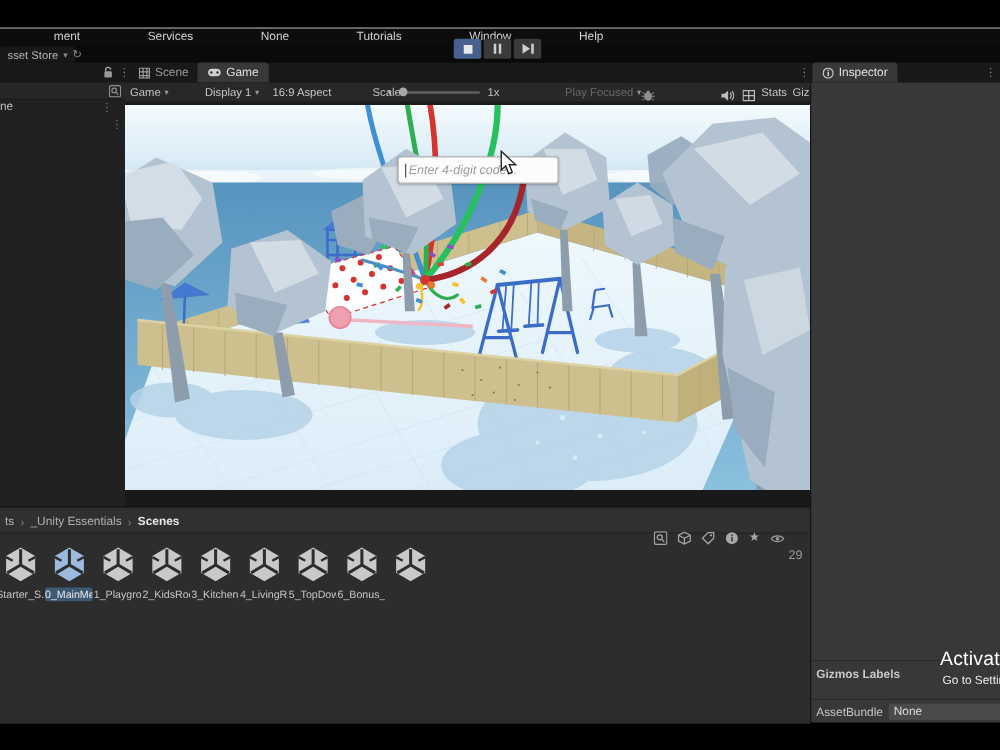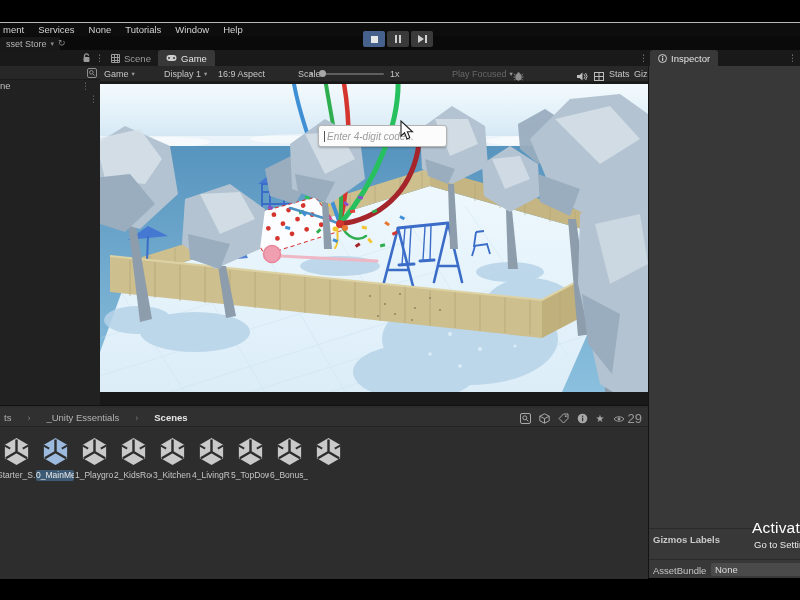--- a/index.html
+++ b/index.html
@@ -2,21 +2,21 @@
 <html><head>
 <meta charset="utf-8">
 <style>
   html,body{margin:0;padding:0;background:#000;}
   .screen{position:relative;width:800px;height:600px;background:#000;overflow:hidden;
     font-family:"Liberation Sans",sans-serif;-webkit-font-smoothing:antialiased;}
   .abs{position:absolute;}
   
   .winline{left:0;top:22px;width:800px;height:1px;background:#d9d9d9;opacity:.85;}
   .menubar{left:0;top:23px;width:800px;height:13px;background:#0d0d0d;display:flex;align-items:center;gap:14px;padding-left:3px;}
-  .menubar span{font-size:9.5px;color:#d2d2d2;}
+  .menubar span{font-size:9.5px;color:#d2d2d2;margin-left:40px;}
   .subbar{left:0;top:36px;width:800px;height:14px;background:#0a0a0a;}
   .storetab{left:0;top:37px;height:13px;padding:0 6px;background:#181818;border-radius:2px 2px 0 0;display:flex;align-items:center;gap:4px;font-size:9px;color:#b5b5b5;}
   .storetab .car{font-size:7px;color:#8a8a8a;}
   .syncico{left:58px;top:38px;font-size:9px;color:#8a8a8a;}
   .playbtns{left:363px;top:31px;display:flex;gap:2px;}
   .pbtn{width:22px;height:16px;background:#3a3a3a;border-radius:2px;display:flex;align-items:center;justify-content:center;}
   .pbtn.active{background:#46618c;}
   .sq{width:7px;height:7px;background:#e8e8e8;}
   .pausebars{display:flex;gap:2px;}
   .pausebars i{display:block;width:2px;height:8px;background:#cfcfcf;}
@@ -52,25 +52,25 @@
   .insp-head span{font-size:8.5px;color:#d6d6d6;white-space:nowrap;}
   .insp-div{position:absolute;left:0;width:152px;height:1px;background:#2a2a2a;}
   .assetlabels{position:absolute;left:4px;top:468px;font-size:9.5px;font-weight:bold;color:#c8c8c8;}
   .abrow{position:absolute;left:4px;top:499px;font-size:9.5px;color:#c4c4c4;}
   .abfield{position:absolute;left:62px;top:497px;width:90px;height:13px;background:#4a4a4a;border-radius:2px;font-size:9.5px;color:#dcdcdc;line-height:13px;padding-left:4px;}
   .wm1{left:752px;top:519px;font-size:15.5px;font-weight:400;color:#fff;white-space:nowrap;letter-spacing:.2px;}
   .wm2{left:754px;top:539px;font-size:9.5px;color:#ececec;white-space:nowrap;}
   
   .proj{left:0;top:405px;width:648px;height:173px;background:#2d2d2d;border-top:1px solid #111;}
   .ptb{position:absolute;left:0;top:2px;width:648px;height:18px;background:#303030;border-bottom:1px solid #232323;}
-  .crumb{position:absolute;left:4px;top:4px;display:flex;gap:16px;align-items:center;font-size:9.5px;color:#b2b2b2;}
+  .crumb{position:absolute;left:4px;top:4px;display:flex;gap:5px;align-items:center;font-size:9.5px;color:#b2b2b2;}
   .crumb .sep{color:#7d7d7d;font-size:9px;}
   .crumb .leaf{color:#e6e6e6;font-weight:bold;}
   .ptools{position:absolute;right:6px;top:3px;display:flex;align-items:center;gap:8px;color:#aaa;}
-  .ptools .cnt{font-size:13px;color:#9a9a9a;}
+  .ptools .cnt{font-size:10px;color:#9a9a9a;margin-top:28px;}
   .ptools .star{font-size:10px;color:#a8a8a8;line-height:10px;}
   .tile{position:absolute;top:30px;width:38px;height:54px;}
   .tile .cube{display:block;margin:0 auto;width:31px;height:31px;}
   .tile .lab{margin-top:3px;font-size:8.5px;color:#c6c6c6;text-align:center;white-space:nowrap;overflow:hidden;border-radius:2px;line-height:11px;height:11px;}
   .cube .hex{fill:#c9c9c9;}
   .cube .ch{stroke:#2d2d2d;stroke-width:5;fill:none;}
   .cube .ch2{stroke:#2d2d2d;stroke-width:4;fill:none;}
   .tile.sel .hex{fill:#9bbade;}
   .tile.sel .lab{background:#3d5a74;color:#eaeaea;}
   .pfoot{position:absolute;left:0;top:155px;width:648px;height:18px;background:#2e2e2e;border-top:1px solid #202020;}

